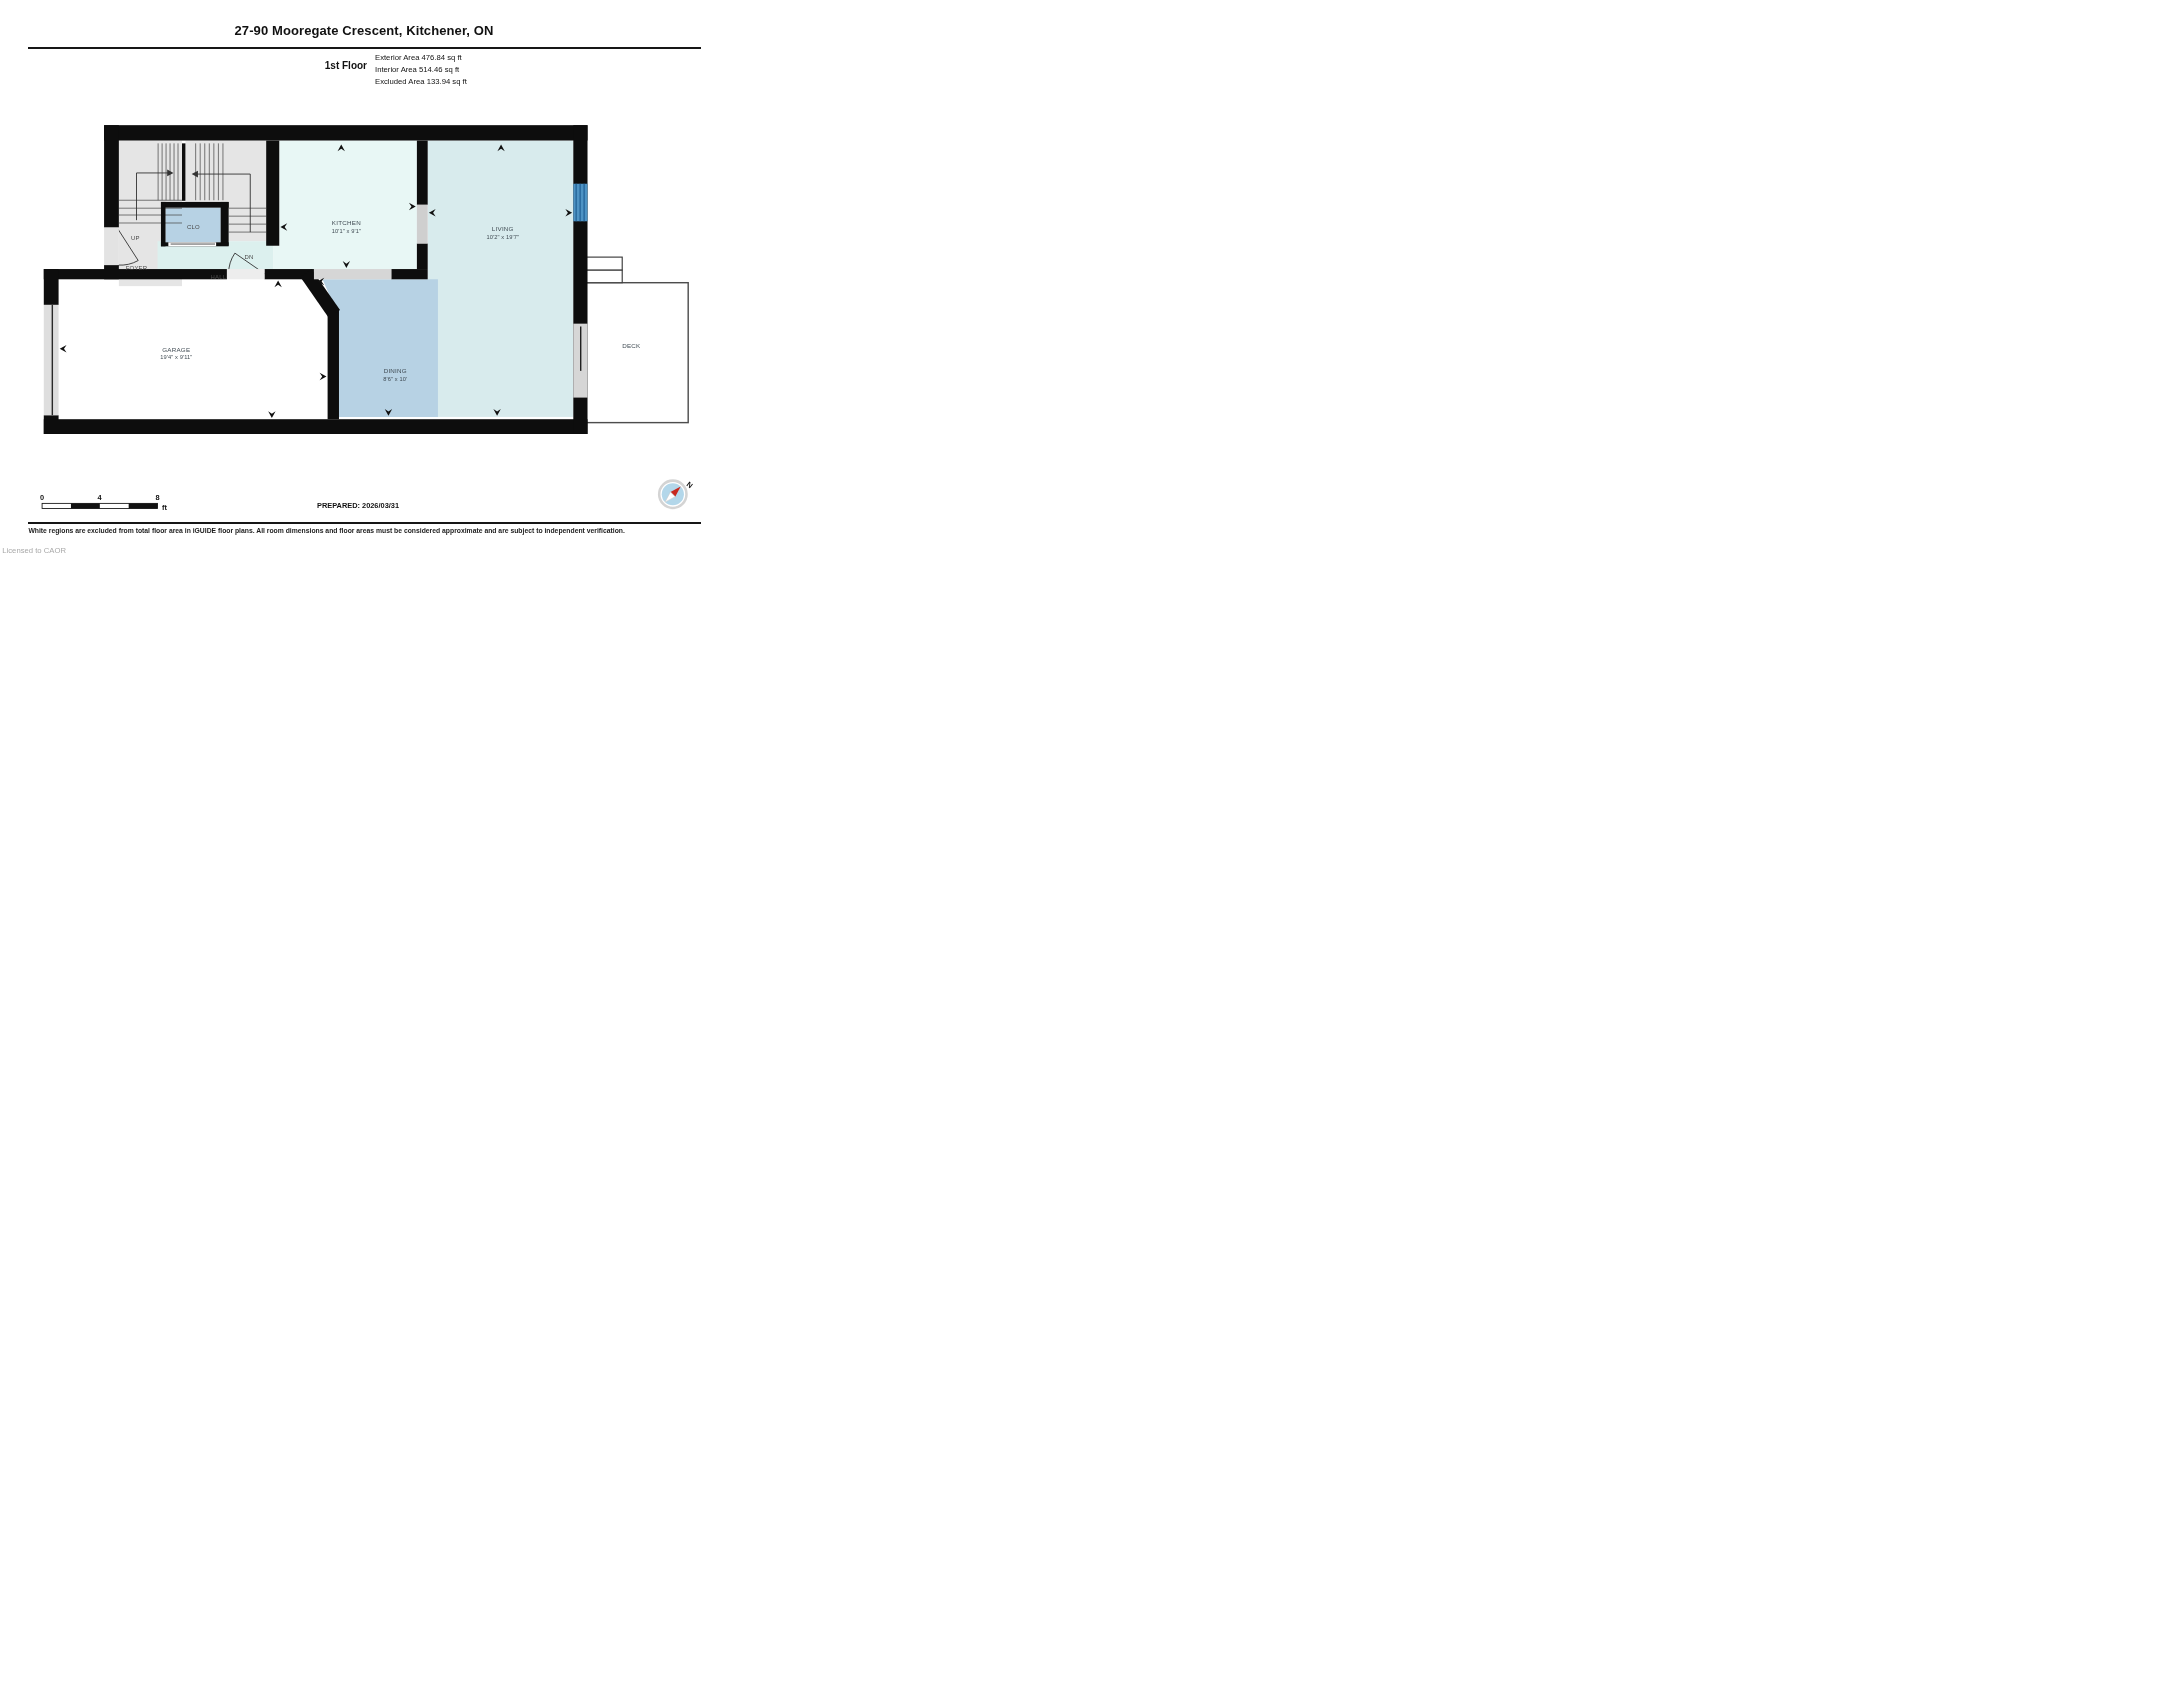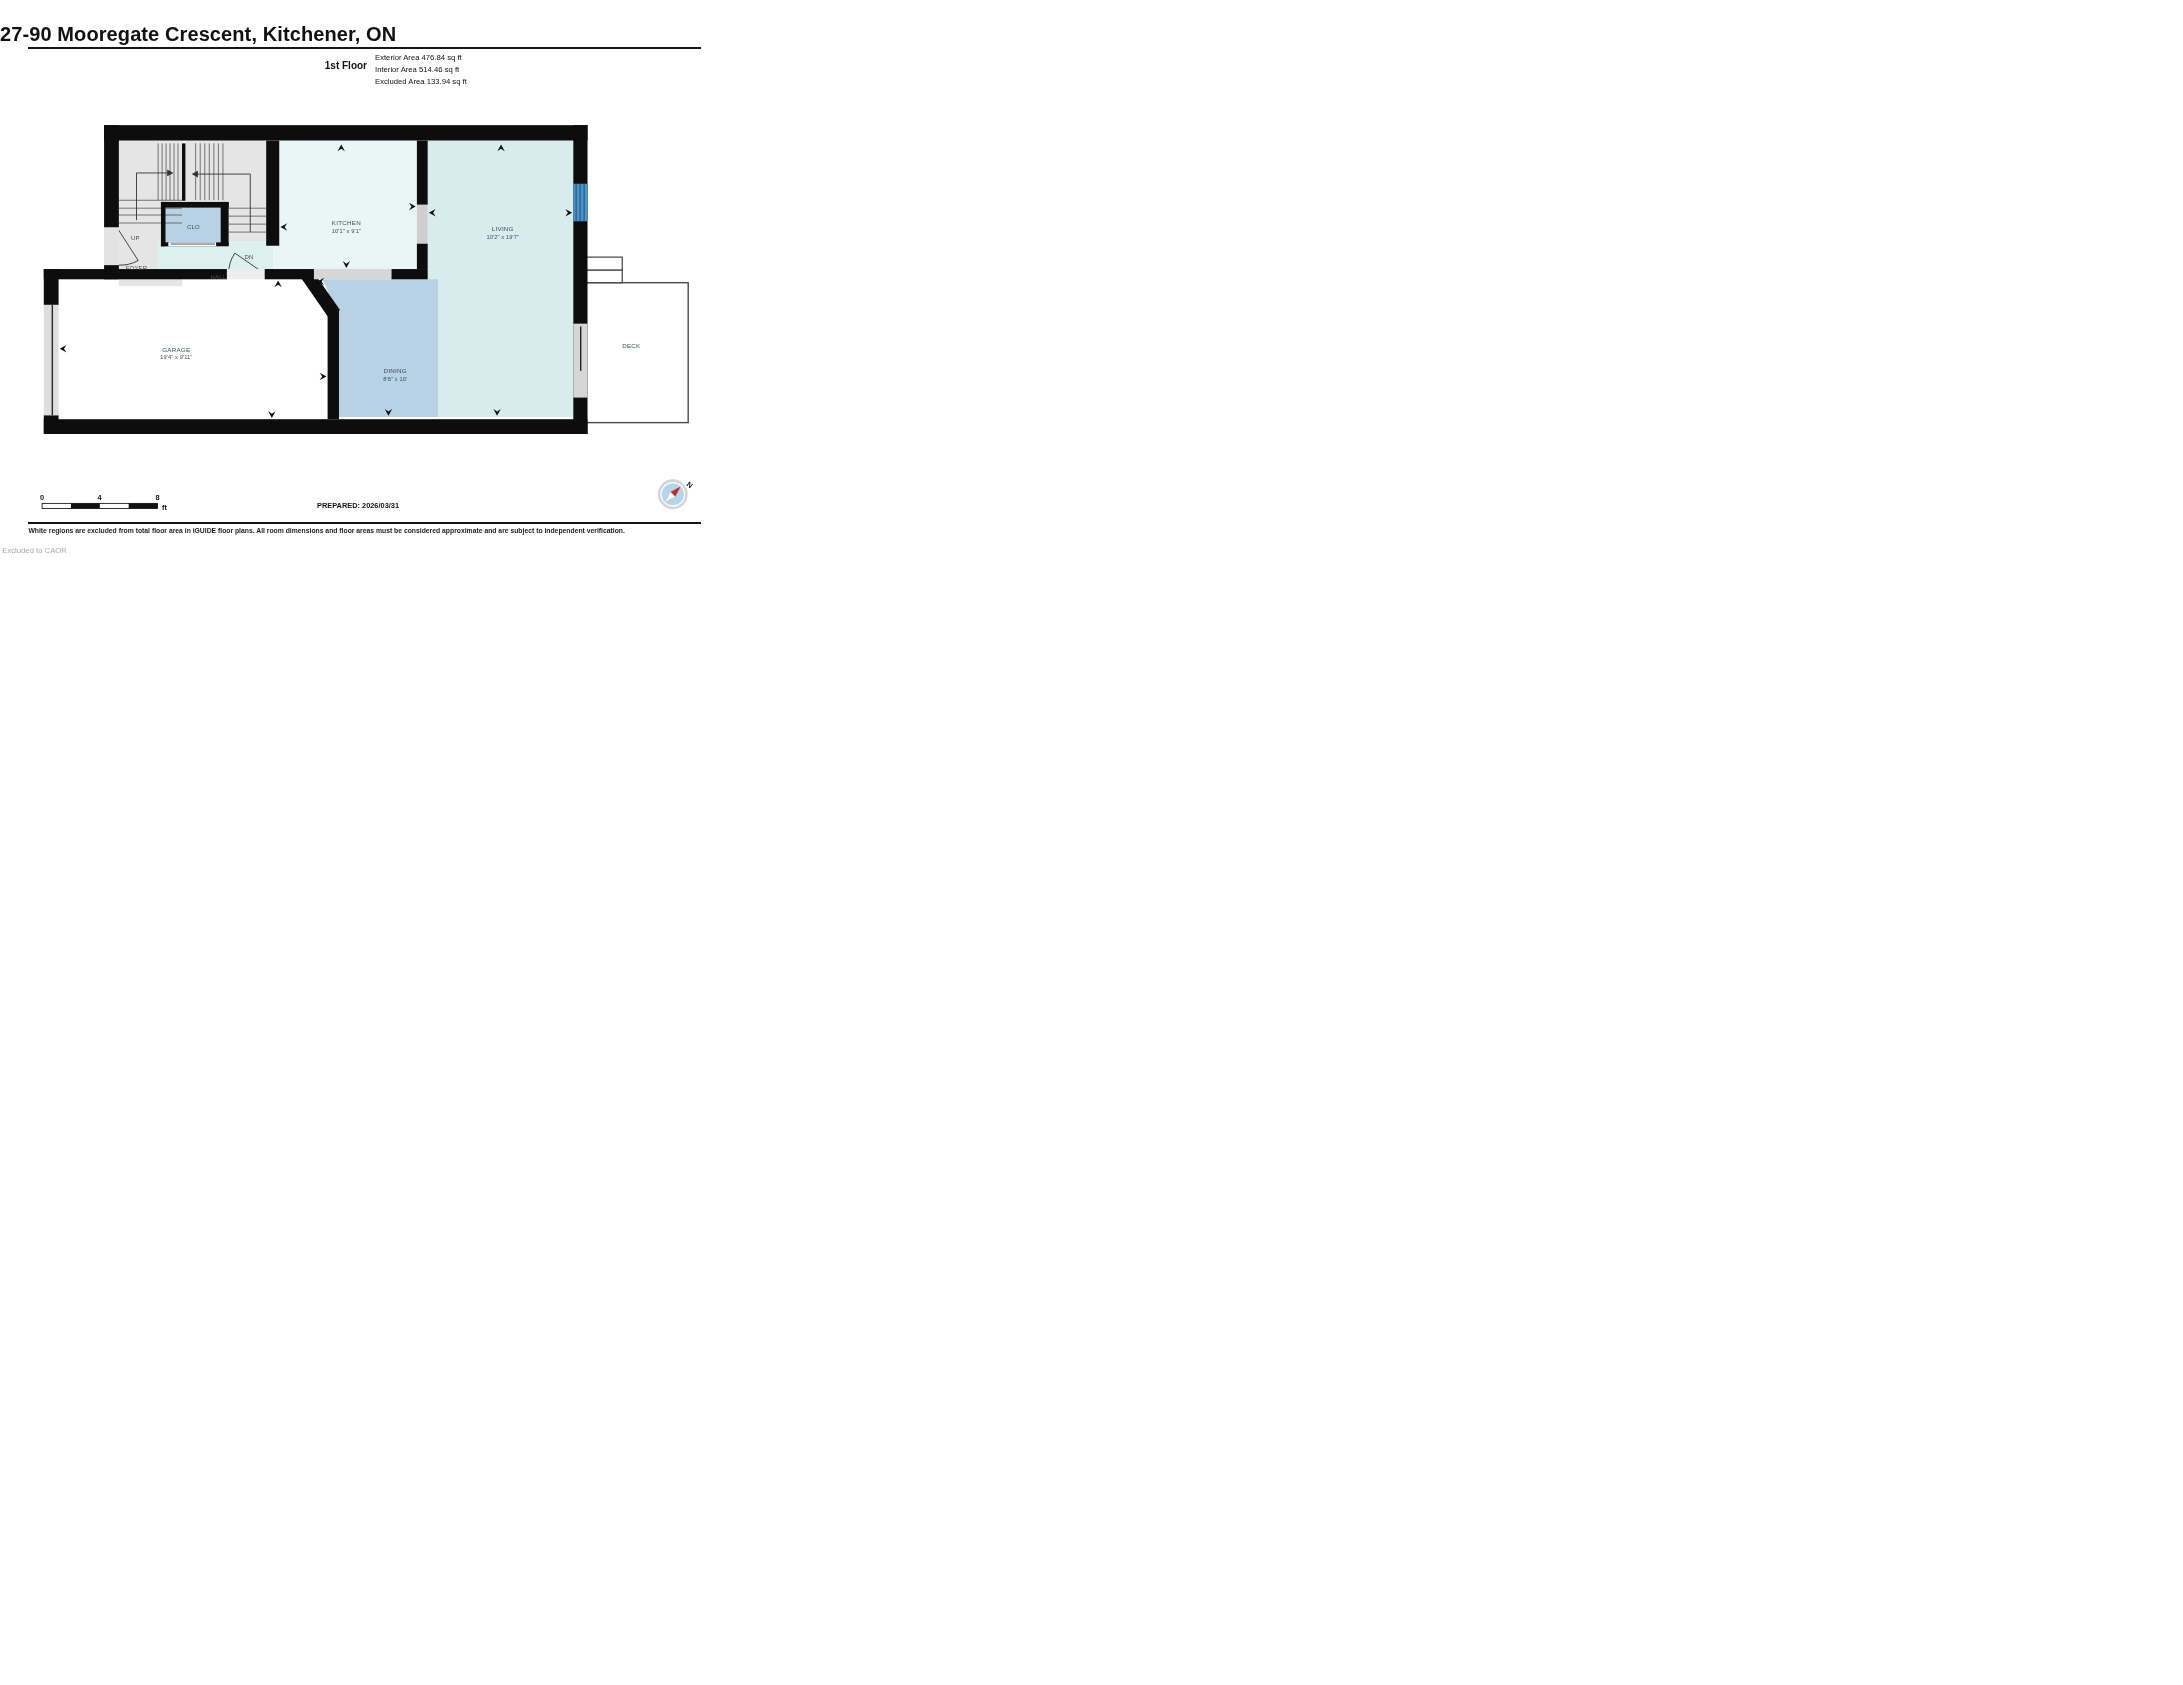--- a/index.html
+++ b/index.html
@@ -1,19 +1,19 @@
 <!DOCTYPE html>
 <html style="font-size:9px"><head>
 <meta charset="utf-8">
 <style>
   html,body{margin:0;padding:0;background:#fff;}
   .page{position:relative;width:728px;height:562px;background:#fff;overflow:hidden;
         font-family:"Liberation Sans", sans-serif;}
   .abs{position:absolute;}
-  .title{top:23px;left:0;width:728px;font-size:20px;font-weight:bold;color:#111;letter-spacing:0.1px;}
+  .title{top:23px;left:0;width:728px;text-align:center;font-size:13px;font-weight:bold;color:#111;letter-spacing:0.1px;}
   .hr1{top:47px;left:28.4px;width:673px;height:1.7px;background:#161616;}
   .floor-label{top:60px;left:273px;width:94px;text-align:right;font-size:10px;font-weight:bold;color:#111;}
   .areas{top:52px;left:375px;font-size:7.7px;color:#111;line-height:12px;}
   .prepared{top:501px;left:317px;font-size:7.4px;font-weight:bold;color:#111;}
   .hr2{top:522px;left:28.4px;width:673px;height:1.7px;background:#161616;}
   .disclaimer{top:527px;left:28.4px;width:625px;font-size:6.8px;font-weight:600;color:#1c1c1c;}
   .licensed{top:546px;left:2.3px;font-size:7.7px;color:#a8a8a8;}
   svg text{font-family:"Liberation Sans", sans-serif;}
   .room-name{font-size:11px;fill:#3f4a52;letter-spacing:.4px;}
   .room-dims{font-size:10px;fill:#3f4a52;letter-spacing:.2px;}
@@ -188,15 +188,15 @@
       <circle cx="1183" cy="869" r="19.5" fill="#b3d7ea"></circle>
       <polygon points="1196.8,855.2 1178.8,864.8 1187.2,873.2" fill="#c8281e"></polygon>
       <polygon points="1169.2,882.8 1178.8,864.8 1187.2,873.2" fill="#ffffff" stroke="#c9c9c9" stroke-width="1"></polygon>
       <text x="1206" y="853" class="north" transform="rotate(38 1206 853)">N</text>
     </g>
   </svg>
 
   <div class="abs prepared">PREPARED: 2026/03/31</div>
   <div class="abs hr2"></div>
   <div class="abs disclaimer">White regions are excluded from total floor area in iGUIDE floor plans. All room dimensions and floor areas must be considered approximate and are subject to independent verification.</div>
-  <div class="abs licensed">Excluded to CAOR</div>
+  <div class="abs licensed">Licensed to CAOR</div>
 </div>
 
 
 </body></html>

